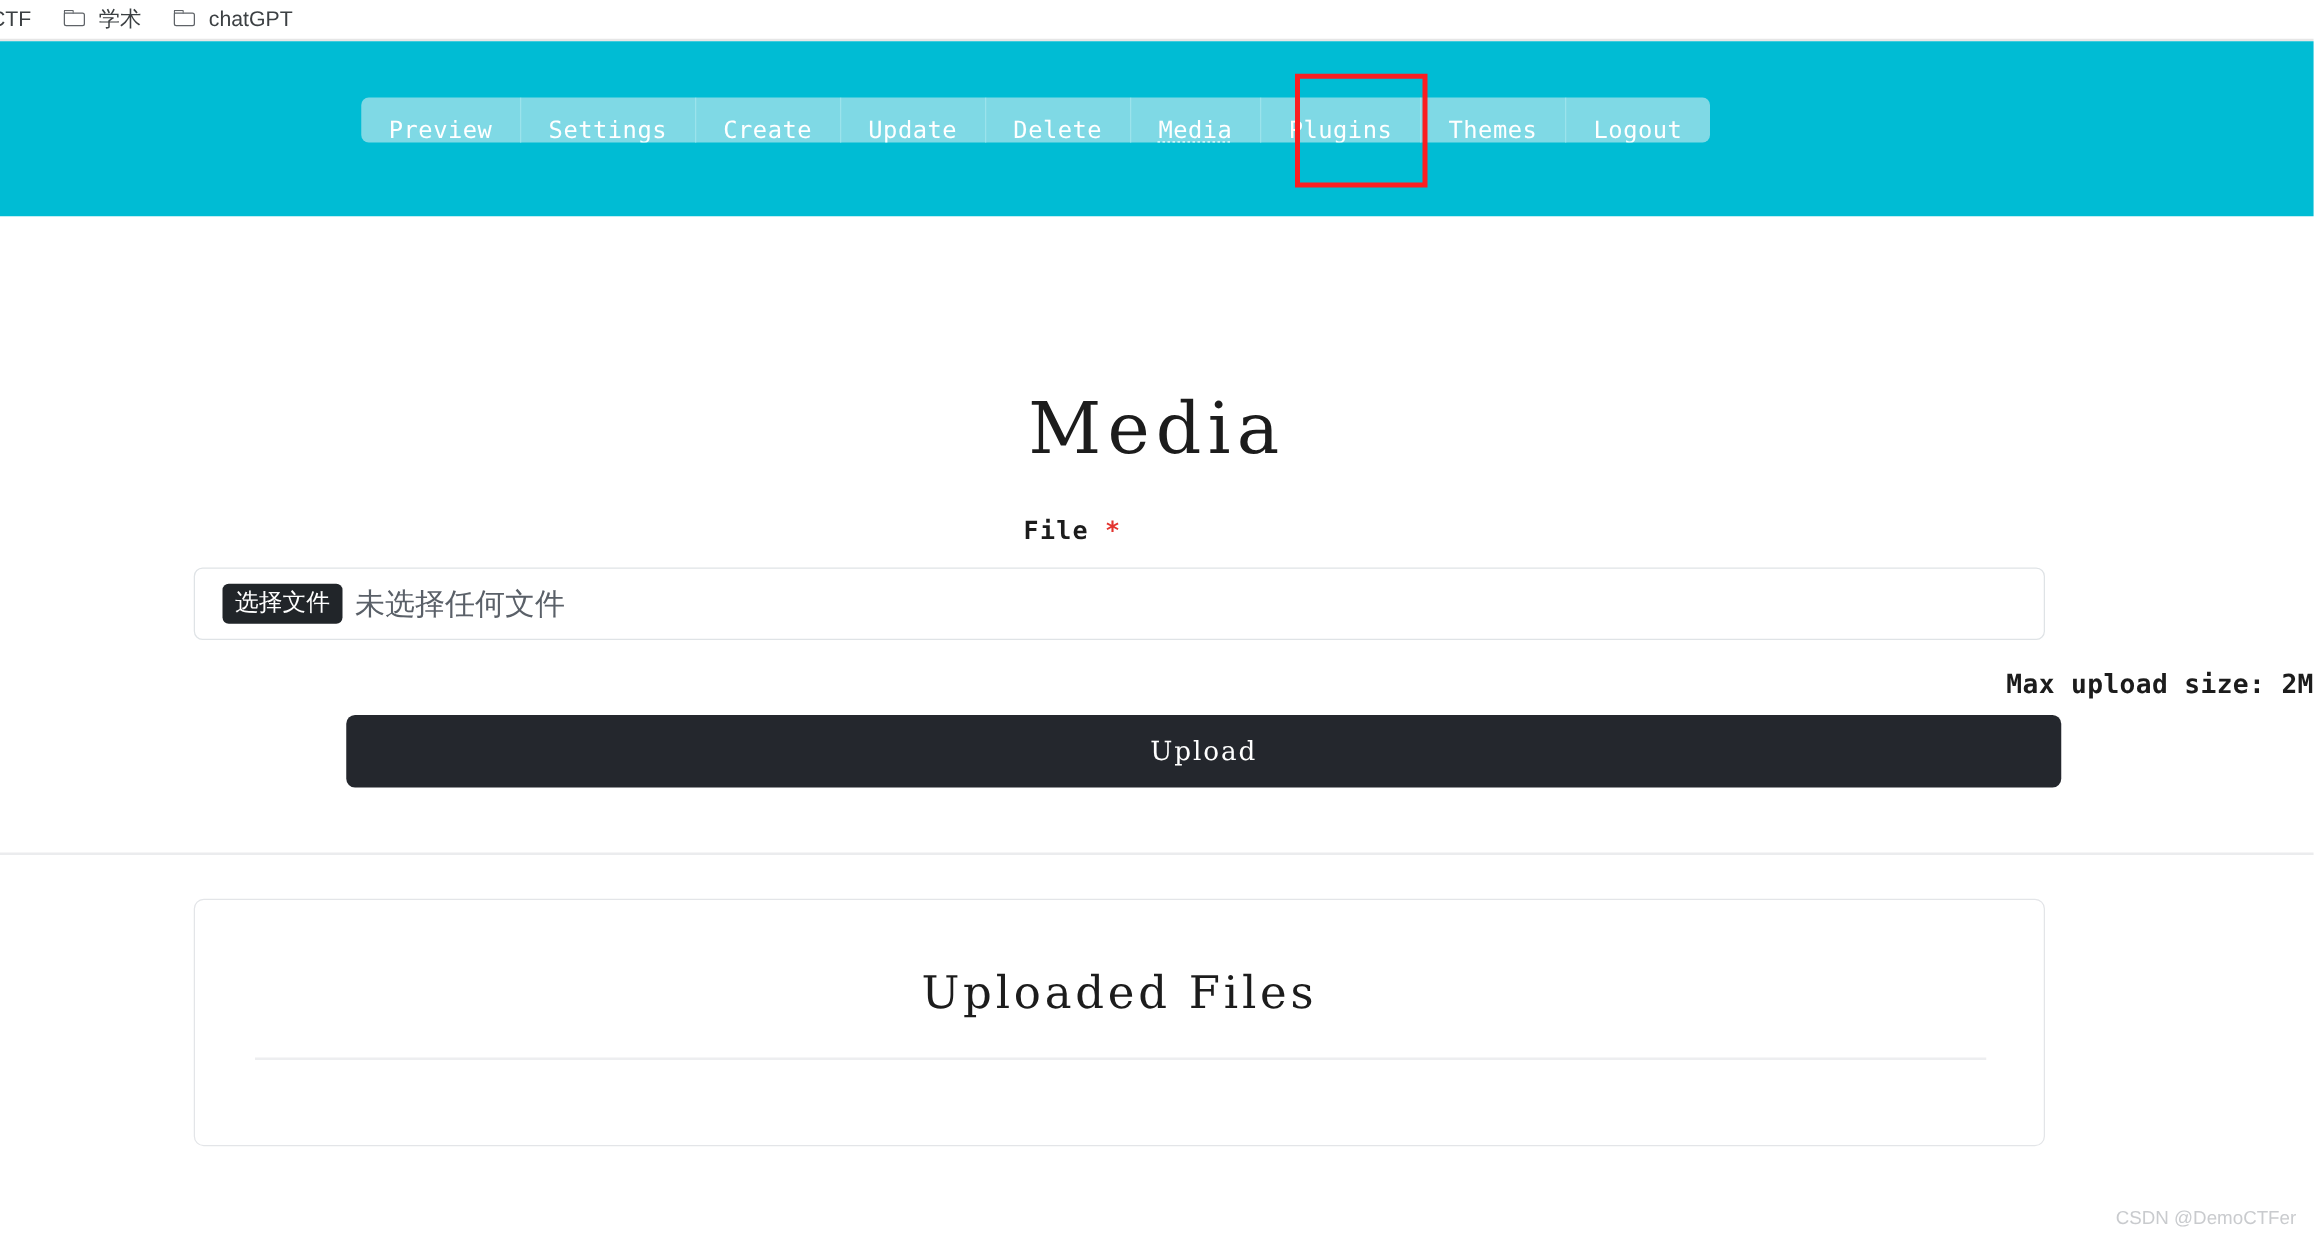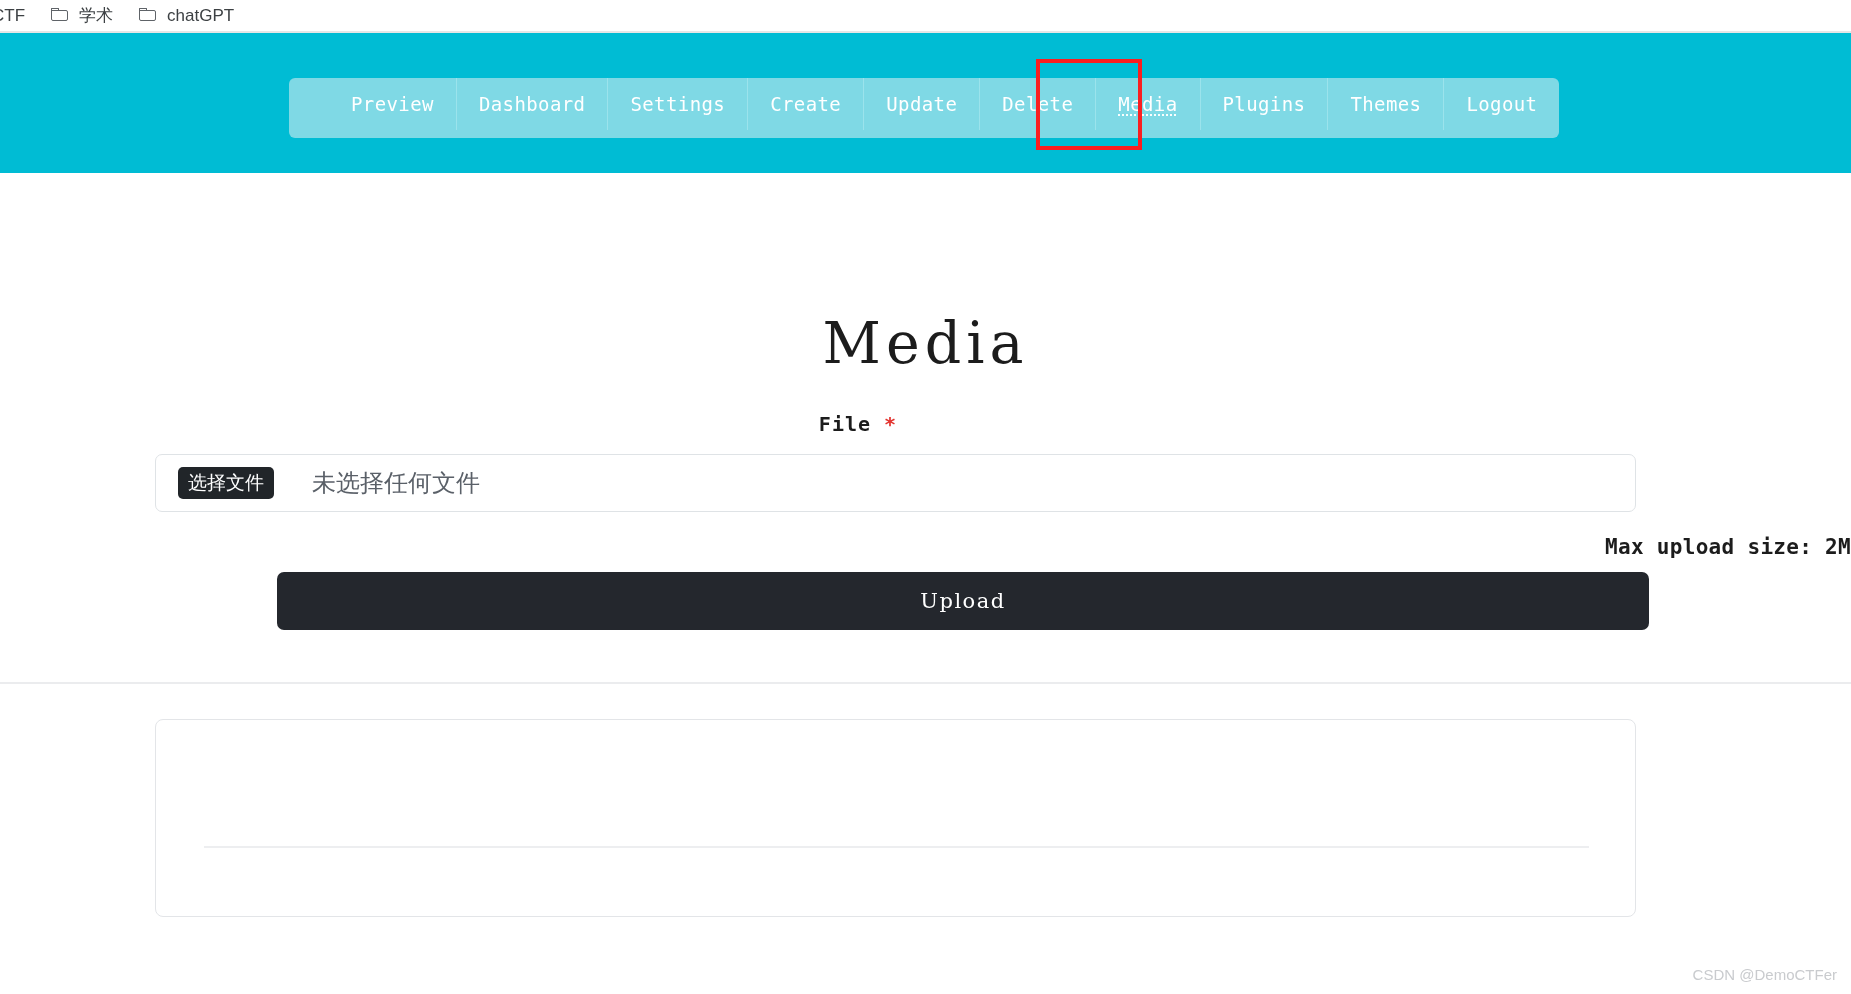--- a/index.html
+++ b/index.html
@@ -72,26 +72,25 @@
     left: 0; top: 33px;
     width: 1851px;
     height: 140px;
     background: #00bcd4;
     box-sizing: border-box;
   }
   .nav-group {
     position: absolute;
     left: 289px;
     top: 45px;
-    height: 60px;
+    height: 36px;
     display: flex;
     border-radius: 6px;
     overflow: hidden;
     background: #7fd9e5;
-    padding-left: 40px;
   }
   .nav-item {
     display: flex;
     align-items: center;
     justify-content: center;
     padding: 0 22px;
     height: 52px;
     color: #ffffff;
     font-family: "DejaVu Sans Mono", "Liberation Mono", monospace;
     font-size: 19px;
@@ -157,21 +156,20 @@
     width: 1481px;
     height: 58px;
     border: 1.5px solid #dfe3e6;
     border-radius: 7px;
     background: #ffffff;
     box-sizing: border-box;
     display: flex;
     align-items: center;
     padding-left: 22px;
     cursor: pointer;
-    gap: 28px;
   }
   .choose-file-btn {
     background: #212529;
     color: #ffffff;
     font-size: 19px;
     padding: 4px 10px;
     border-radius: 5px;
     line-height: 1.25;
     white-space: nowrap;
     cursor: pointer;
@@ -279,21 +277,20 @@
   </div>
   <div class="bookmark">
     <span class="folder-icon"></span>
     <span>chatGPT</span>
   </div>
 </div>
 
 <div class="navbar">
   <div class="nav-group">
     <a class="nav-item">Preview</a>
-    <a class="nav-item">Dashboard</a>
     <a class="nav-item">Settings</a>
     <a class="nav-item">Create</a>
     <a class="nav-item">Update</a>
     <a class="nav-item">Delete</a>
     <a class="nav-item active-link">Media</a>
     <a class="nav-item">Plugins</a>
     <a class="nav-item">Themes</a>
     <a class="nav-item">Logout</a>
   </div>
   <div class="annotation-box"></div>
@@ -311,16 +308,17 @@
   <span class="no-file-text">未选择任何文件</span>
 </div>
 
 <div class="max-size">Max upload size: 2M</div>
 
 <button class="upload-btn">Upload</button>
 
 <div class="section-divider"></div>
 
 <div class="files-card">
+  <div class="files-card-title">Uploaded Files</div>
   <div class="files-card-hr"></div>
 </div>
 
 <div class="watermark">CSDN @DemoCTFer</div>
 
 </body></html>

